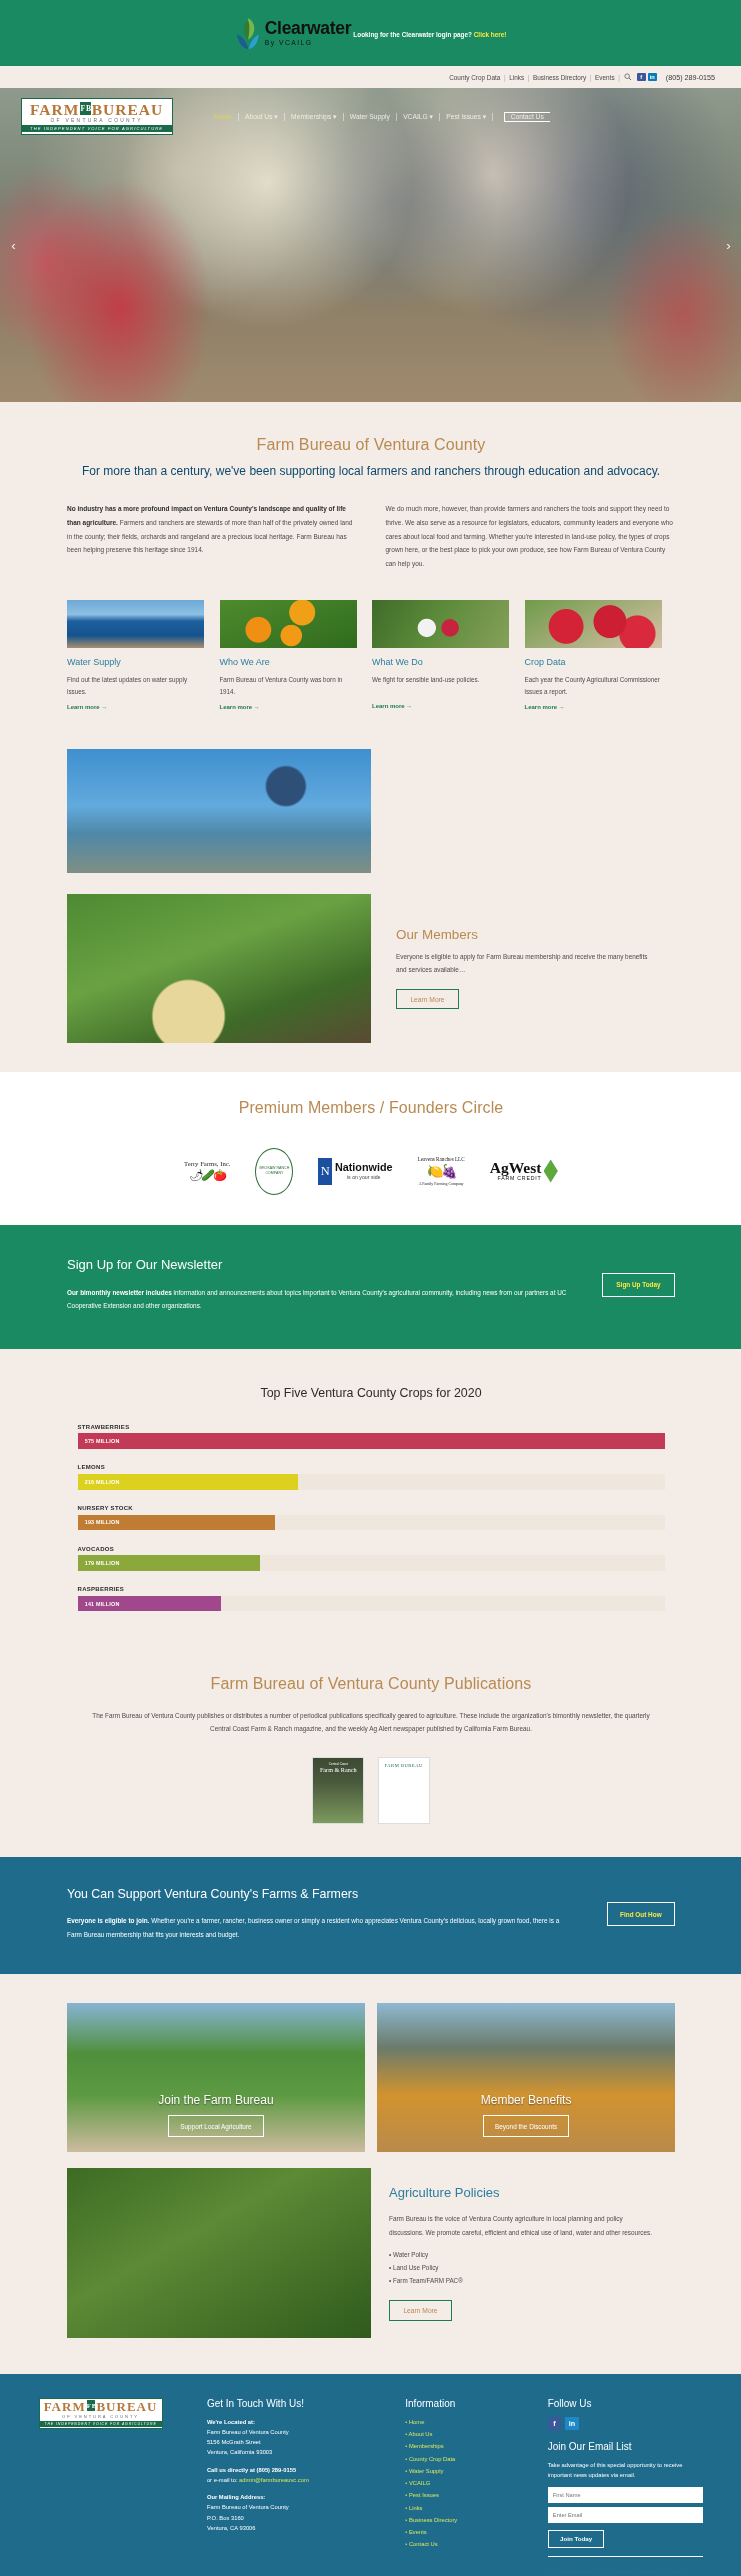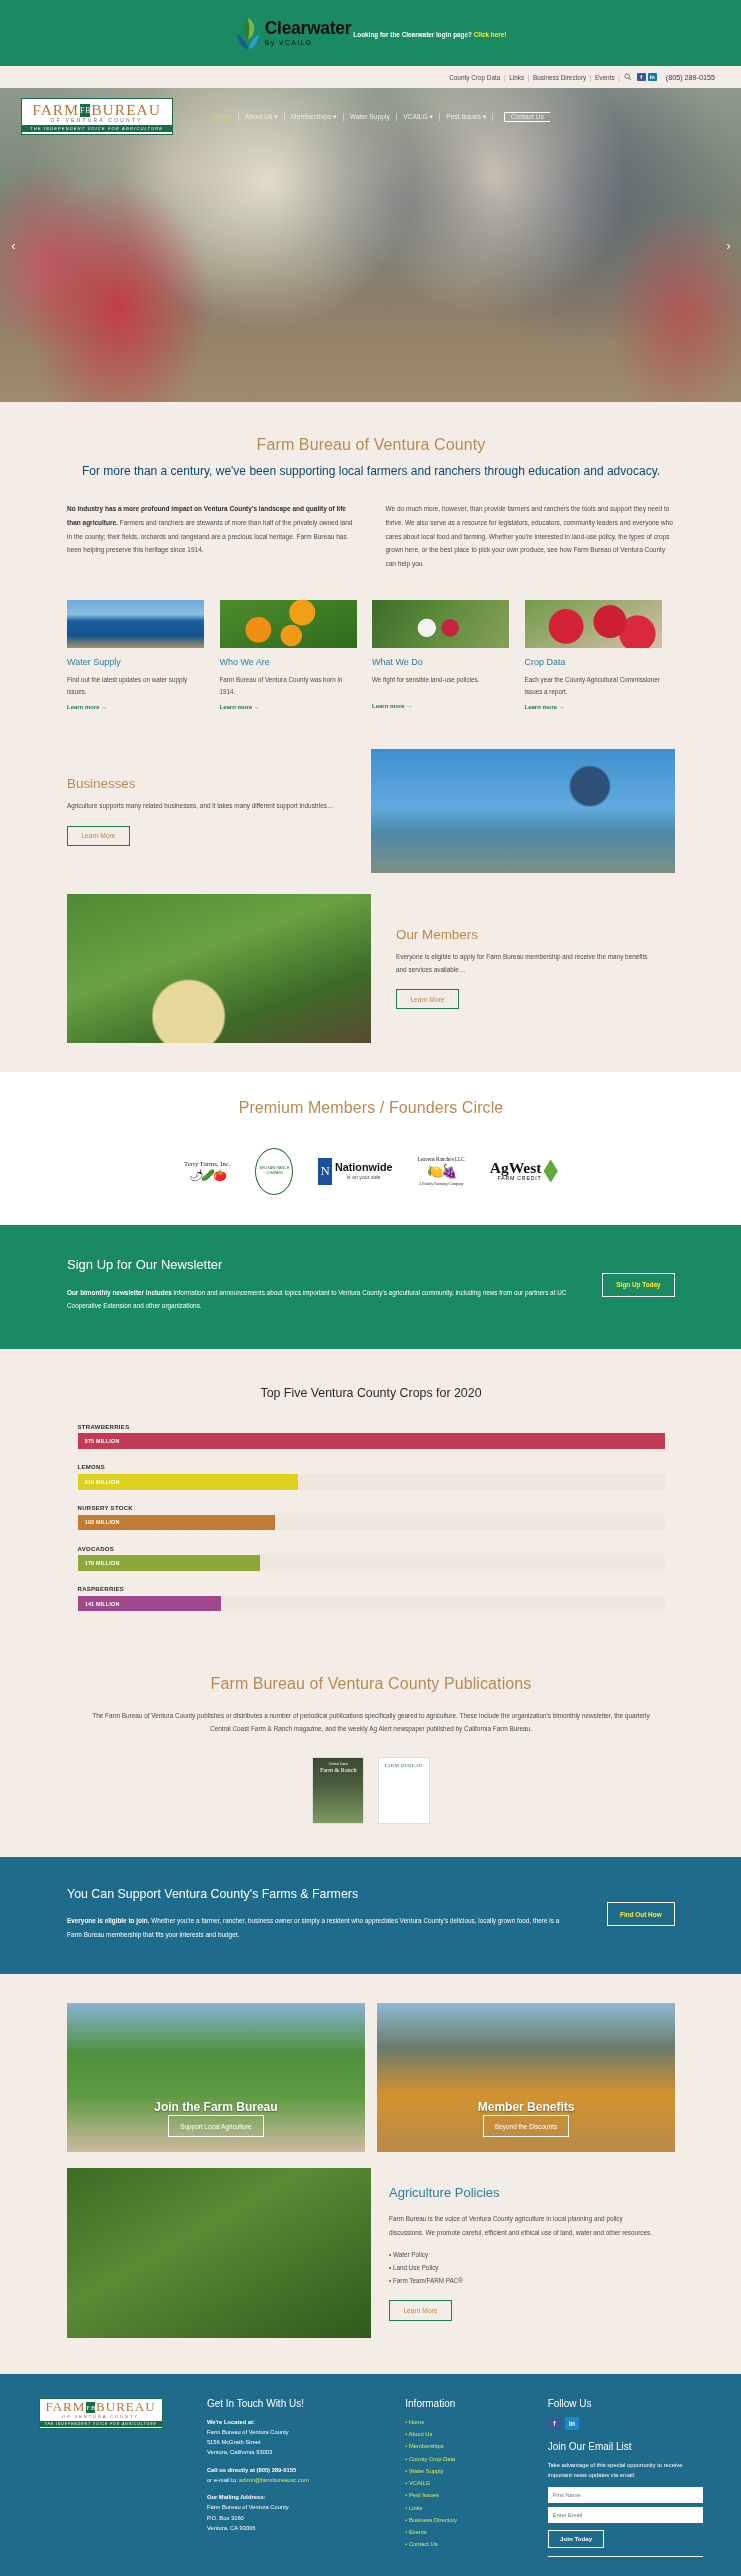--- a/index.html
+++ b/index.html
@@ -75,22 +75,22 @@
     display: flex; align-items: center; padding-left: 20.6px; padding-right: 20.6px;
     z-index: 5;
   }
   .fb-logo {
     background: #fff;
     border: 1px solid #1a6b4a;
     width: 152px; height: 37px;
     display: flex; flex-direction: column; justify-content: center; align-items: center;
     flex: 0 0 auto;
   }
-  .fb-logo .l1 { font-family: "Liberation Serif", serif; font-size: 15.5px; font-weight: 400;
-                 color: #b5783a; letter-spacing: 1px; line-height: 1; display:flex; align-items:flex-end; gap:1px;}
+  .fb-logo .l1 { font-family: "Liberation Serif", serif; font-size: 15.5px; font-weight: 700;
+                 color: #b5783a; letter-spacing: 1px; line-height: 1; display:flex; align-items:flex-start; gap:1px;}
   .fb-logo .l1 .fbmark { display:inline-block; width:10.3px;height:13.4px;background:#1a6b4a;color:#fff;
                  font-size:7.7px;line-height:13.4px;text-align:center;font-family:"Liberation Serif",serif;}
   .fb-logo .l2 { font-size: 4.9px; color: #6a6a6a; letter-spacing: 2.3px; margin-top: 1px; }
   .fb-logo .l3 { background: #1a6b4a; color: #fff; font-size: 4.1px; font-style: italic;
                  letter-spacing: 1.1px; width: 100%; text-align: center; padding: 1px 0; margin-top: 1.5px; }
   .mainnav { display: flex; align-items: center; margin-left: 35px; gap: 0; }
   .mainnav a {
     color: #f0ece4; font-size: 6.7px; padding: 0 6.2px;
     border-right: 0.5px solid rgba(255,255,255,.45); line-height: 7.7px;
   }
@@ -227,21 +227,21 @@
   .btn-yellow2 { border: 0.5px solid #fff; color: #ffe93d; font-size: 6.4px;
                  padding: 7.2px 12.4px; font-weight: 700; white-space: nowrap; }
 
   
   .tiles { display: flex; gap: 12.4px; padding: 29px 0 0; }
   .tile { position: relative; flex: 1; height: 149px; overflow: hidden; }
   .tile.join { background: linear-gradient(180deg,#87b4d4 0%,#4f8f3c 34%,#5d9a42 62%,#cdbb9f 100%); }
   .tile.bene { background: linear-gradient(180deg,#8fb9d2 0%,#6a7b6a 30%,#d2932f 62%,#b98a4a 100%); }
   .tile-inner { position: absolute; left: 0; right: 0; bottom: 0; padding: 0 17.5px 15.5px;
                 display: flex; flex-direction: column; align-items: center; }
-  .tile h3 { color: #fff; font-size: 12px; font-weight: 700; margin-bottom: 1px;
+  .tile h3 { color: #fff; font-size: 12px; font-weight: 400; margin-bottom: 8px;
              text-shadow: 0 0.5px 1.5px rgba(0,0,0,.45); }
   .tile .tbtn { border: 0.5px solid #fff; color: #fff; font-size: 6.4px; padding: 6.2px 11.3px; }
 
   
   .policies { display: flex; align-items: center; padding: 15.5px 0 36px; }
   .policies .ph { width: 50%; height: 170px;
       background: linear-gradient(150deg,#3d6b24 0%,#5c8a35 40%,#2f5a1c 100%); }
   .policies .txt { width: 50%; padding: 0 18px; }
   .policies h2 { font-size: 13px; color: #2b7fa0; font-weight: 400; margin-bottom: 12.4px; }
   .policies p { font-size: 6.4px; line-height: 2.05; color: #4b4b4b; margin-bottom: 10.3px; }
@@ -391,25 +391,20 @@
       <div class="card-img straw"></div>
       <h3>Crop Data</h3>
       <p>Each year the County Agricultural Commissioner issues a report.</p>
       <a class="learn" href="#">Learn more →</a>
     </div>
   </div>
 </section>
 
 <section class="wrap" style="padding-top:17.5px;">
   <div class="split">
-    <div class="txt" style="padding-left:0;">
-      <h2>Businesses</h2>
-      <p>Agriculture supports many related businesses, and it takes many different support industries…</p>
-      <a class="btn-outline" href="#">Learn More</a>
-    </div>
     <div class="ph">
       <div class="ph-spray"></div>
     </div>
   </div>
 </section>
 
 <section class="wrap" style="padding-top:20.6px;padding-bottom:29px;">
   <div class="split">
     <div class="ph">
       <div class="ph-pumpkin"></div>

